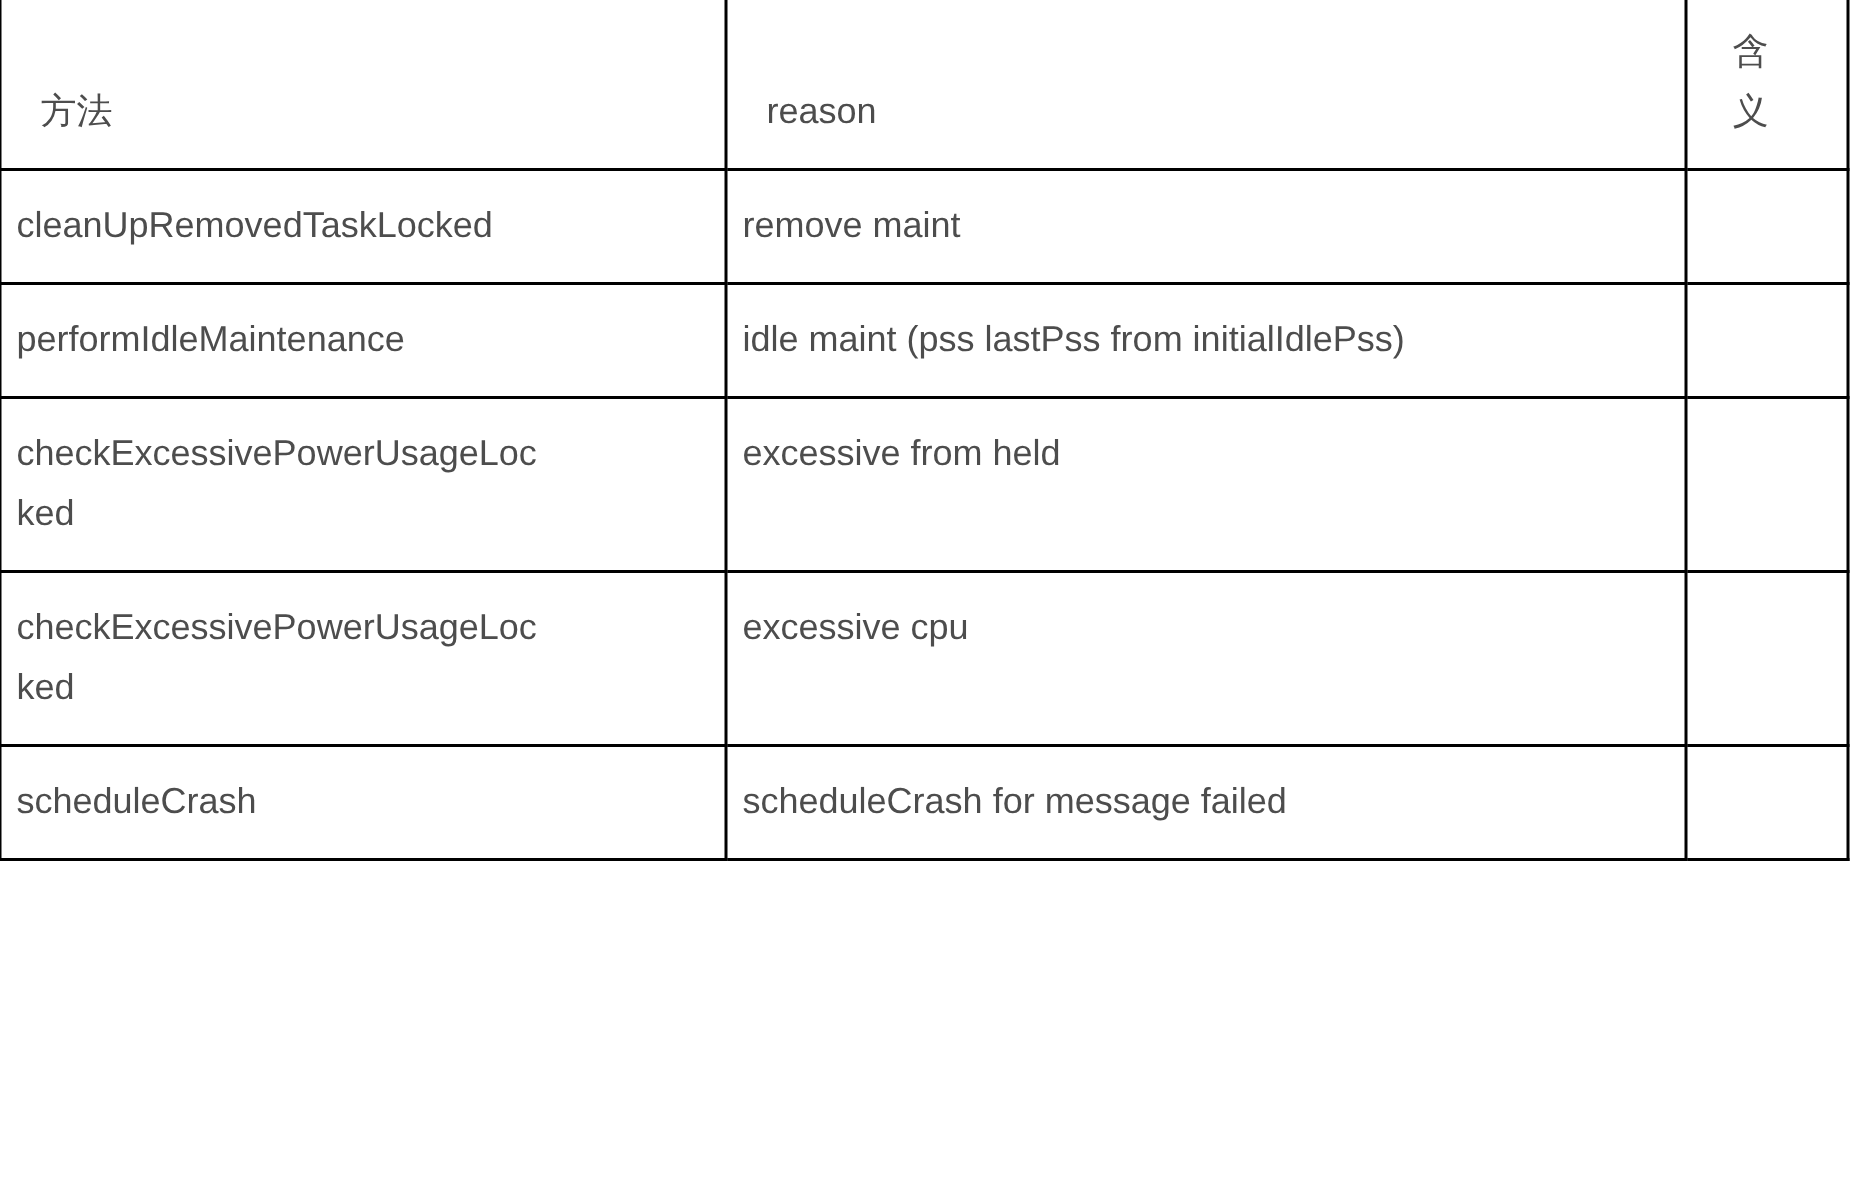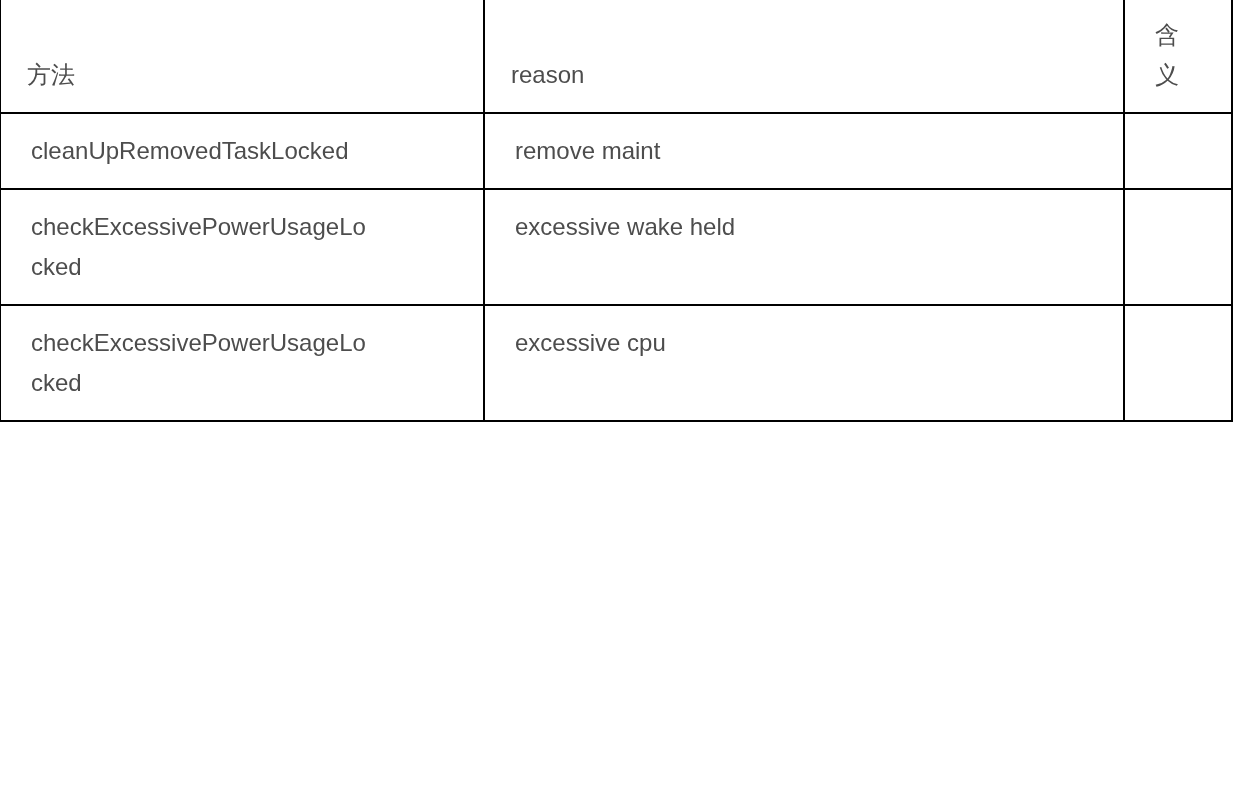--- a/index.html
+++ b/index.html
@@ -47,21 +47,21 @@
   th {
     vertical-align: bottom;
     padding: 17px 26px;
   }
   th.cell-meaning {
     
     padding: 17px 54px 17px 30px;
   }
   td {
     vertical-align: baseline;
-    padding: 17px 30px;
+    padding: 17px 10px;
   }
   td.cell-method {
     
     padding-right: 115px;
   }
 </style>
 </head>
 <body>
 
 <div class="canvas">
@@ -78,24 +78,34 @@
         <th class="cell-meaning">含义</th>
       </tr>
     </thead>
     <tbody>
       <tr>
         <td class="cell-method">cleanUpRemovedTaskLocked</td>
         <td class="cell-reason">remove maint</td>
         <td class="cell-meaning"></td>
       </tr>
       <tr>
+        <td class="cell-method">performIdleMaintenance</td>
+        <td class="cell-reason">idle maint (pss lastPss from initialIdlePss)</td>
+        <td class="cell-meaning"></td>
+      </tr>
+      <tr>
         <td class="cell-method">checkExcessivePowerUsageLocked</td>
-        <td class="cell-reason">excessive wake held</td>
+        <td class="cell-reason">excessive from held</td>
         <td class="cell-meaning"></td>
       </tr>
       <tr>
         <td class="cell-method">checkExcessivePowerUsageLocked</td>
         <td class="cell-reason">excessive cpu</td>
         <td class="cell-meaning"></td>
       </tr>
+      <tr>
+        <td class="cell-method">scheduleCrash</td>
+        <td class="cell-reason">scheduleCrash for message failed</td>
+        <td class="cell-meaning"></td>
+      </tr>
     </tbody>
   </table>
 </div>
 
 </body></html>

